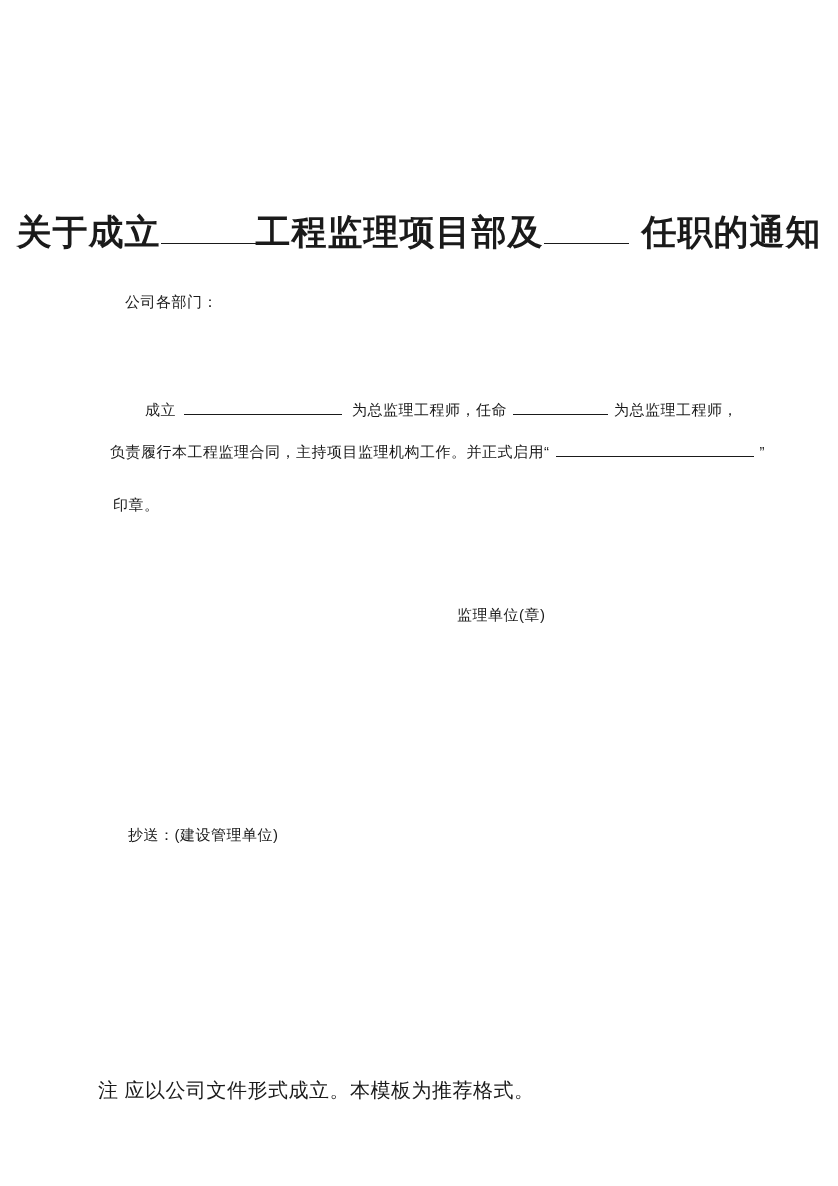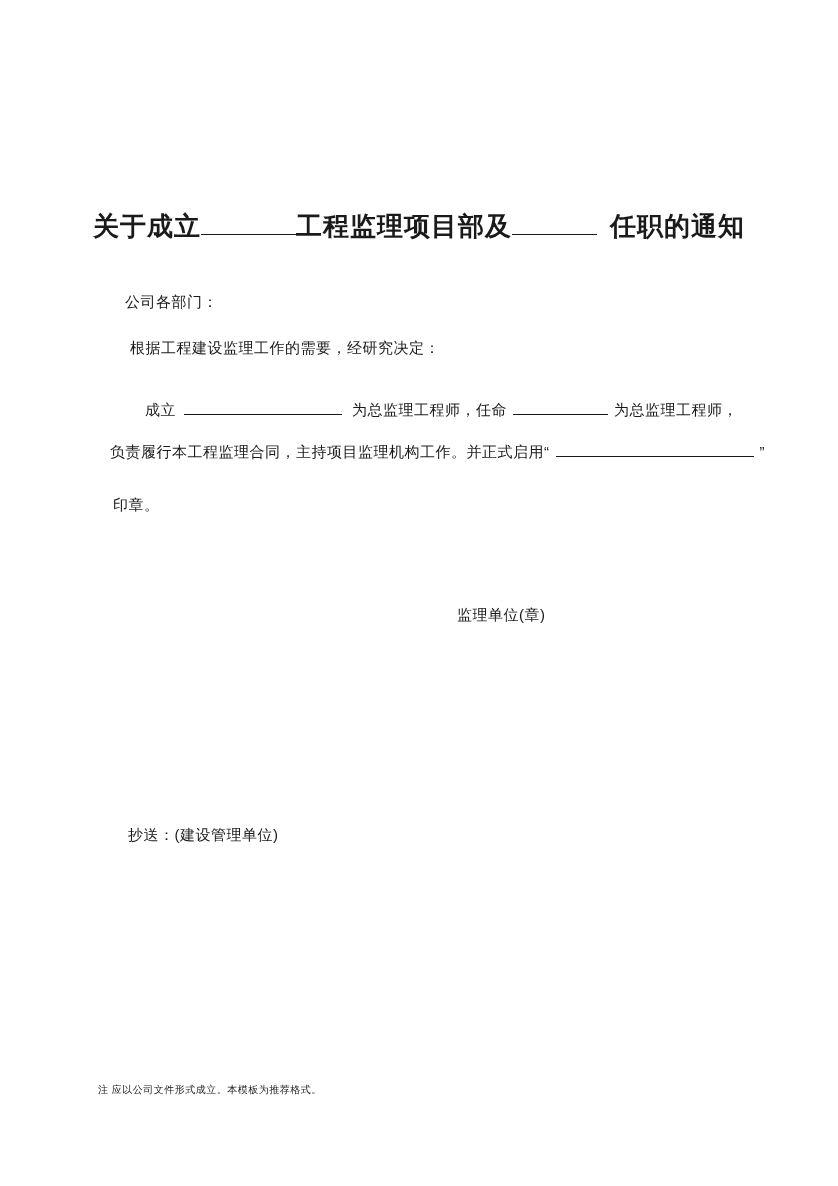--- a/index.html
+++ b/index.html
@@ -15,36 +15,36 @@
     color: #1a1a1a;
     font-family: "Liberation Sans", "DejaVu Sans", sans-serif;
     overflow: hidden;
   }
   .doc-title {
     position: absolute;
     top: 207px;
     left: 0;
     right: 0;
     text-align: center;
-    font-size: 26px;
+    font-size: 35px;
     font-weight: bold;
     letter-spacing: 1px;
     line-height: 34px;
     white-space: nowrap;
   }
   .body-text {
     position: absolute;
     font-size: 15px;
     line-height: 19px;
     letter-spacing: 0.5px;
     white-space: nowrap;
   }
   .note-text {
     position: absolute;
-    font-size: 10px;
+    font-size: 20px;
     line-height: 18px;
     letter-spacing: 0.5px;
     white-space: nowrap;
   }
   .blank {
     display: inline-block;
     height: 1.02em;
     border-bottom: 1px solid #1a1a1a;
     vertical-align: baseline;
   }
@@ -62,21 +62,20 @@
 <body>
 
 <div class="page">
 
   <div class="doc-title">
     <span>关于成立</span><span class="blank t-blank1"></span><span>工程监理项目部及</span><span class="blank t-blank2"></span><span>任职的通知</span>
   </div>
 
   <div class="body-text" style="top:292px; left:105px;margin-left:20px;">公司各部门：</div>
 
-  <div class="body-text" style="top:338px; left:130px;">根据工程建设监理工作的需要，经研究决定：</div>
 
   <div class="body-text" style="top:399px; left:145px;">
     <span>成立</span><span class="blank b-project"></span><span>为总监理工程师，任命</span><span class="blank b-person"></span><span>为总监理工程师，</span>
   </div>
 
   <div class="body-text" style="top:441px; left:110px;">
     <span>负责履行本工程监理合同，主持项目监理机构工作。并正式启用</span><span class="quote">“</span><span class="blank b-seal"></span><span class="quote">”</span>
   </div>
 
   <div class="body-text" style="top:487px; left:113px;margin-top:8px;">印章。</div>

